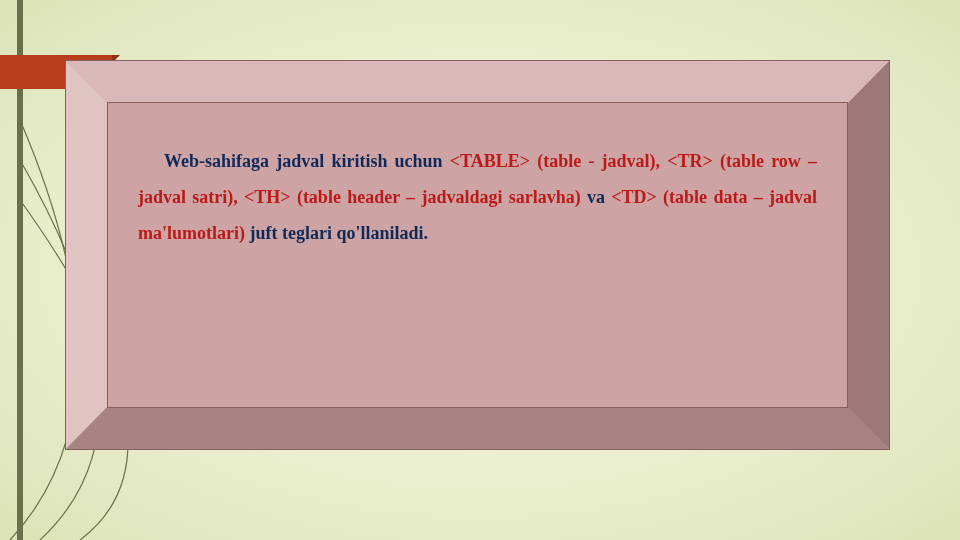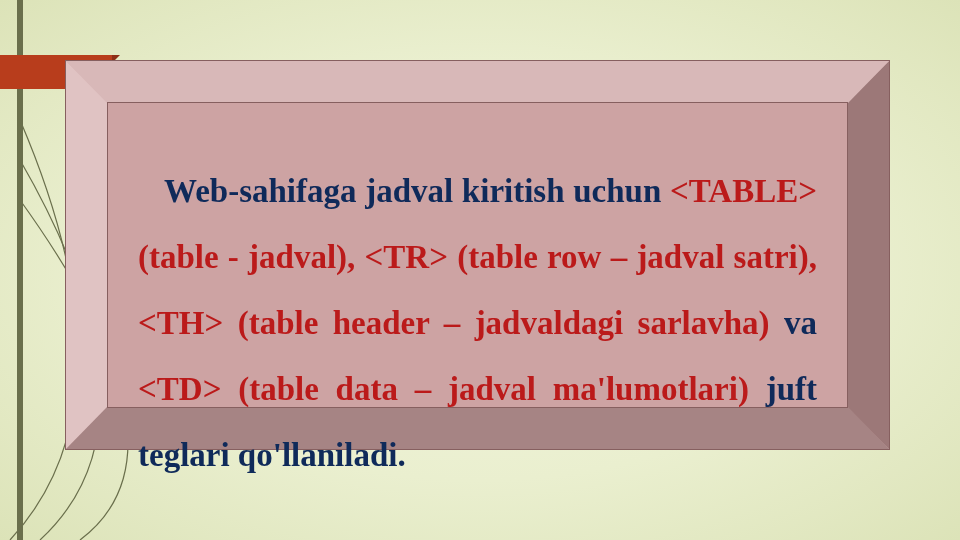--- a/index.html
+++ b/index.html
@@ -102,21 +102,21 @@
     left: 42px;
     top: 42px;
     right: 42px;
     bottom: 42px;
     background: #cda3a3;
     border: 1px solid #865f5f;
     padding: 22px 30px;
     box-sizing: border-box;
   }
   .content {
-    font-size: 33px;
+    font-size: 18px;
     line-height: 2.0;
     font-weight: bold;
     color: #0f2a5a;
     text-align: justify;
   }
   .content .navy { color: #0f2a5a; }
   .content .red  { color: #bb1a1a; }
   .indent { display:inline-block; width: 26px; }
 </style>
 </head>

